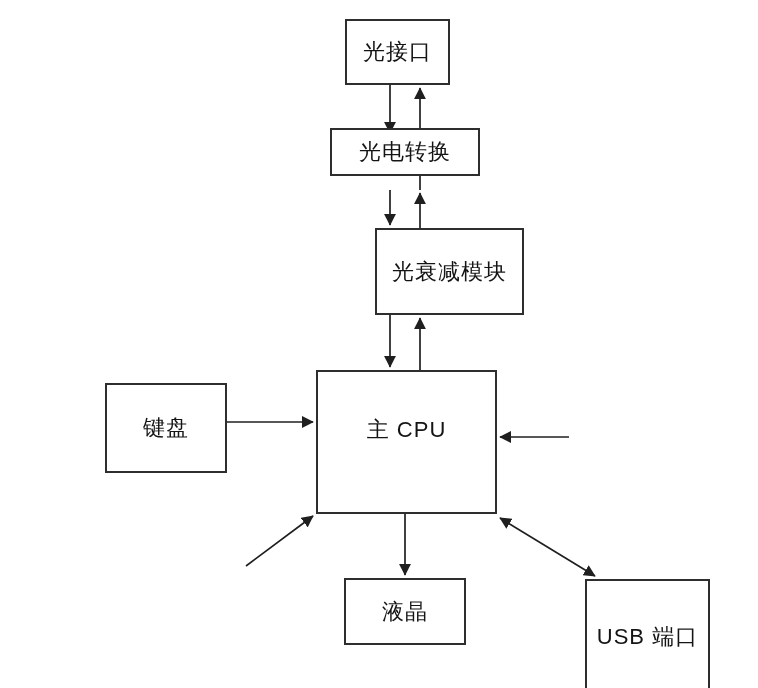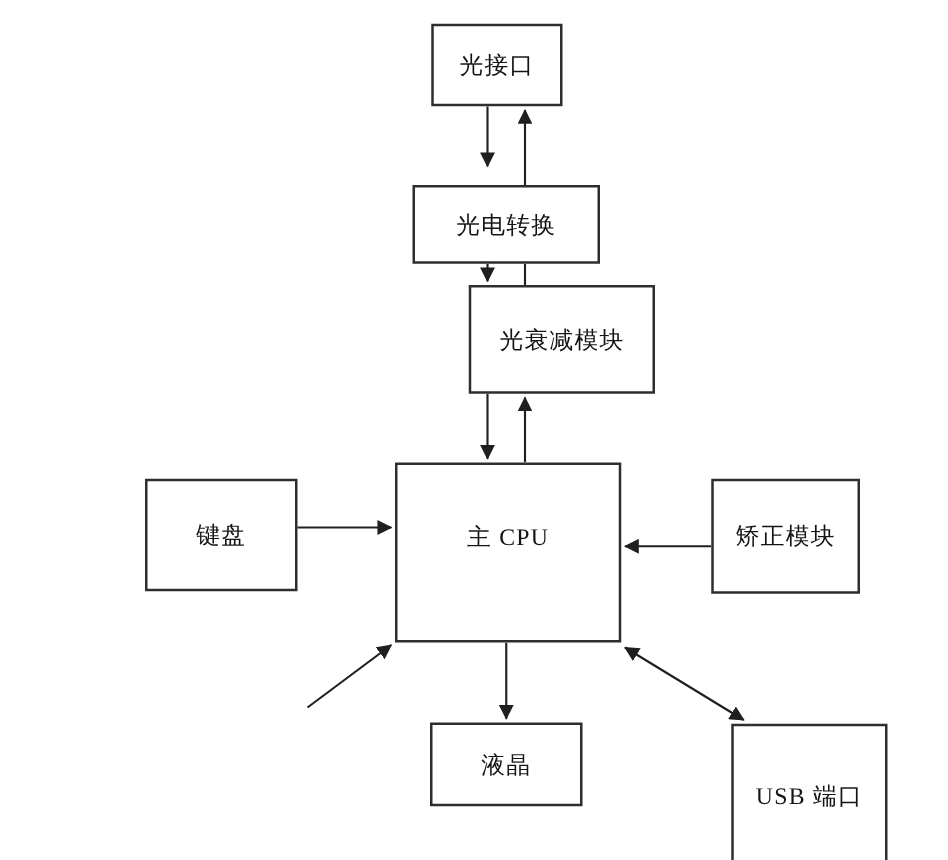--- a/index.html
+++ b/index.html
@@ -22,32 +22,31 @@
     width: 758px;
     height: 688px;
   }
   .node {
     position: absolute;
     border: 2px solid #2e2e2e;
     background: #ffffff;
     display: flex;
     align-items: center;
     justify-content: center;
-    font-size: 19px;
+    font-size: 22px;
     color: #141414;
     letter-spacing: 1px;
     box-sizing: border-box;
-    font-family: Liberation Serif, serif;
   }
   .n-optical-interface        { left: 345px; top: 19px;  width: 105px; height: 66px; }
-  .n-photoelectric-conversion { left: 330px; top: 148px; width: 150px; height: 63px; }
+  .n-photoelectric-conversion { left: 330px; top: 128px; width: 150px; height: 48px; }
   .n-optical-attenuation      { left: 331px; top: 228px; width: 149px; height: 87px; margin-left: 44px; }
   .n-main-cpu                 { left: 316px; top: 370px; width: 181px; height: 144px;
                                 padding-bottom: 24px; }
-  .n-keyboard                 { left: 116px; top: 383px; width: 122px; height: 90px; text-align: center; }
+  .n-keyboard                 { left: 105px; top: 383px; width: 122px; height: 90px; text-align: center; }
   .n-correction-module        { left: 569px; top: 383px; width: 119px; height: 92px; }
   .n-power-module             { left: 90px;  top: 567px; width: 196px; height: 88px; }
   .n-lcd                      { left: 344px; top: 578px; width: 122px; height: 67px; }
   .n-usb-port                 { left: 585px; top: 579px; width: 125px; height: 115px; }
   line {
     stroke: #1f1f1f;
     stroke-width: 1.7;
   }
 </style>
 </head>
@@ -95,23 +94,20 @@
   </div>
 
   <div class="node n-main-cpu">
     <span>主 CPU</span>
   </div>
 
   <div class="node n-keyboard">
     <span>键盘</span>
   </div>
 
-  <div class="node n-correction-module">
-    <span>矫正模块</span>
-  </div>
 
 
   <div class="node n-lcd">
     <span>液晶</span>
   </div>
 
   <div class="node n-usb-port">
     <span>USB 端口</span>
   </div>
 

